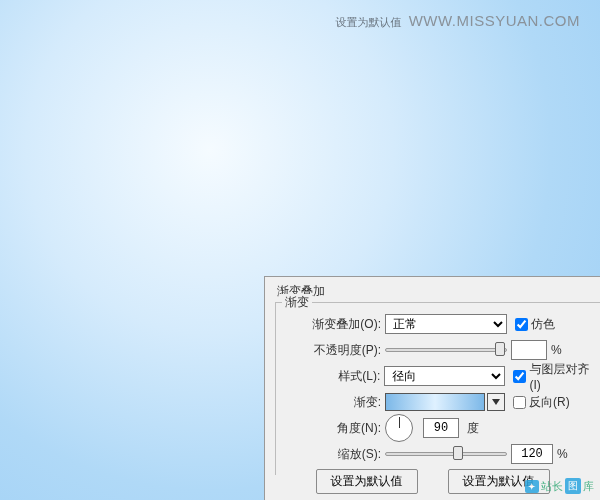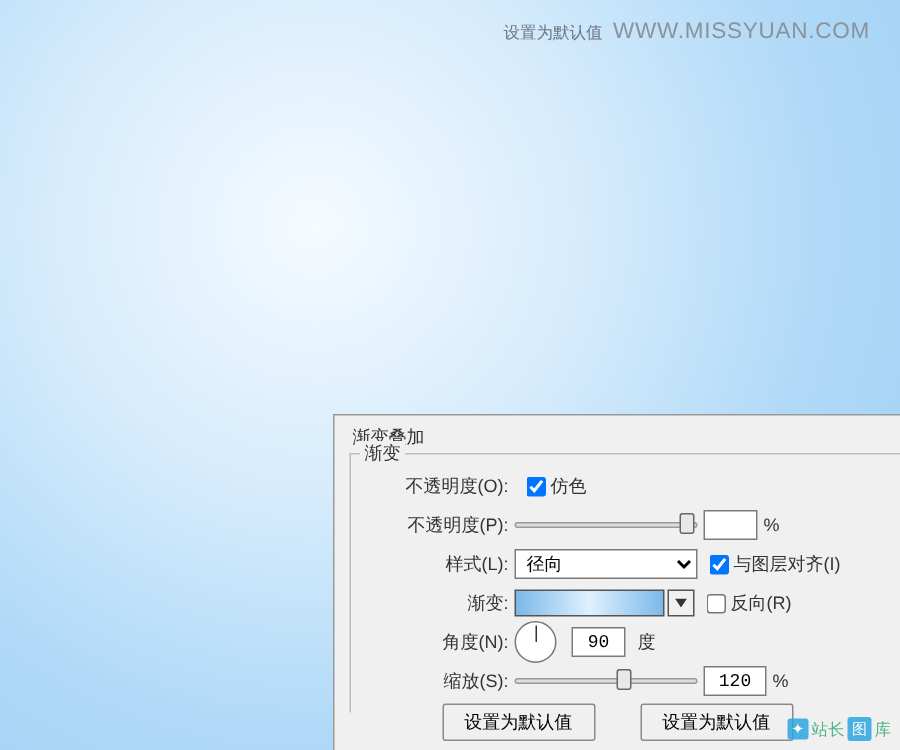--- a/index.html
+++ b/index.html
@@ -10,21 +10,21 @@
   font-size: 12px; color: #333;
   position: relative; overflow: hidden;
 }
 .watermark {
   position: absolute; top: 12px; right: 20px;
   font-size: 11px; color: #6b7680;
 }
 .watermark .url { font-size: 15px; color: #8a929a; margin-left: 4px; letter-spacing: 0.5px; }
 .dialog {
   position: absolute; right: 0; top: 276px;
-  width: 378px; height: 224px;
+  width: 336px; height: 224px;
   background: #f0f0f0;
   border: 1px solid #999;
   border-right: none; border-bottom: none;
   padding: 6px 0 0 10px;
 }
 .group-label { font-size: 12px; margin-bottom: 2px; padding-left: 2px; }
 .inner-group {
   border: 1px solid #bcbcbc;
   border-right: none; border-bottom: none;
   margin-top: 2px; padding: 8px 0 8px 24px;
@@ -106,21 +106,24 @@
   <span>设置为默认值</span>
   <span class="url">WWW.MISSYUAN.COM</span>
 </div>
 
 <div class="dialog">
   <div class="group-label">渐变叠加</div>
   <div class="inner-group">
     <span class="legend">渐变</span>
 
     <div class="row">
-      <span class="lbl">不透明度(O):</span>
+      <span class="lbl">渐变叠加(O):</span>
+      <select>
+        <option>正常</option>
+      </select>
       <label class="chk">
         <input type="checkbox" checked="" style="">
         <span>仿色</span>
       </label>
     </div>
 
     <div class="row">
       <span class="lbl">不透明度(P):</span>
       <div class="opacity-slider">
         <div class="track"></div>

